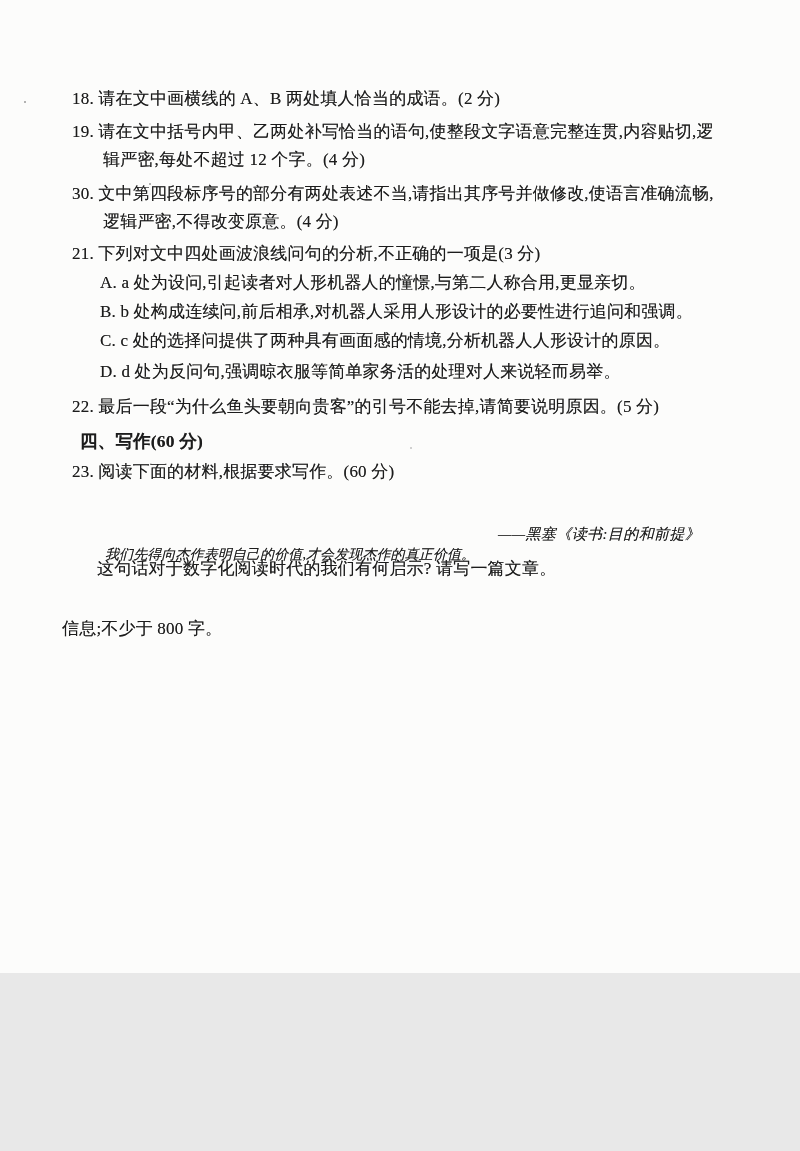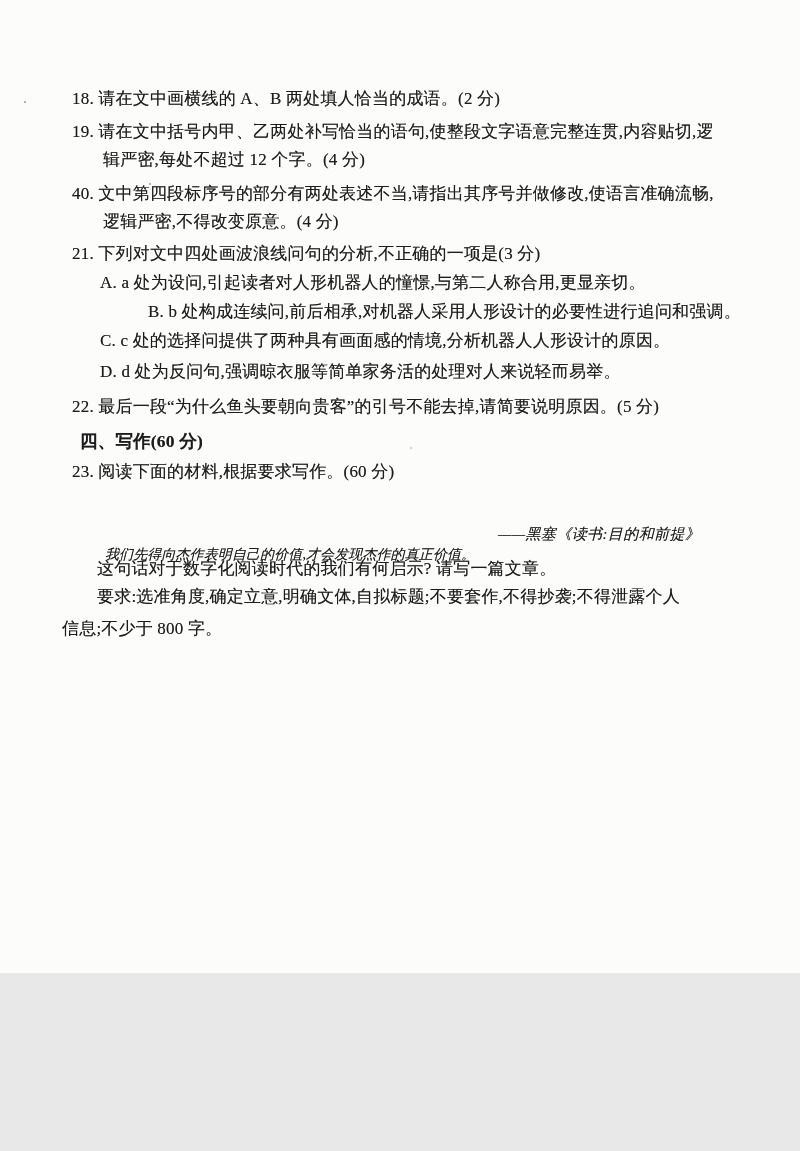--- a/index.html
+++ b/index.html
@@ -72,40 +72,39 @@
 </head>
 <body>
 
 <div class="page">
 
   <div class="line" style="top:88px;  left:72px;">18. 请在文中画横线的 A、B 两处填人恰当的成语。(2 分)</div>
 
   <div class="line" style="top:121px; left:72px;">19. 请在文中括号内甲、乙两处补写恰当的语句,使整段文字语意完整连贯,内容贴切,逻</div>
   <div class="line" style="top:149px; left:103px;">辑严密,每处不超过 12 个字。(4 分)</div>
 
-  <div class="line" style="top:183px; left:72px;">40. 文中第四段标序号的部分有两处表述不当,请指出其序号并做修改,使语言准确流畅,</div>
+  <div class="line" style="top:183px; left:72px;">30. 文中第四段标序号的部分有两处表述不当,请指出其序号并做修改,使语言准确流畅,</div>
   <div class="line" style="top:211px; left:103px;">逻辑严密,不得改变原意。(4 分)</div>
 
   <div class="line" style="top:243px; left:72px;">21. 下列对文中四处画波浪线问句的分析,不正确的一项是(3 分)</div>
   <div class="line" style="top:272px; left:100px;">A. a 处为设问,引起读者对人形机器人的憧憬,与第二人称合用,更显亲切。</div>
-  <div class="line" style="top:301px; left:100px;margin-left:48px;">B. b 处构成连续问,前后相承,对机器人采用人形设计的必要性进行追问和强调。</div>
+  <div class="line" style="top:301px; left:100px;">B. b 处构成连续问,前后相承,对机器人采用人形设计的必要性进行追问和强调。</div>
   <div class="line" style="top:361px; left:100px;">D. d 处为反问句,强调晾衣服等简单家务活的处理对人来说轻而易举。</div>
   <div class="line" style="top:330px; left:100px;">C. c 处的选择问提供了两种具有画面感的情境,分析机器人人形设计的原因。</div>
 
   <div class="line" style="top:396px; left:72px;">22. 最后一段“为什么鱼头要朝向贵客”的引号不能去掉,请简要说明原因。(5 分)</div>
 
   <div class="line section-title" style="top:430px; left:80px;">四、写作(60 分)</div>
 
   <div class="line" style="top:461px; left:72px;">23. 阅读下面的材料,根据要求写作。(60 分)</div>
 
   <div class="line quote" style="top:496px; left:105px;margin-top:48px;">我们先得向杰作表明自己的价值,才会发现杰作的真正价值。</div>
   <div class="line source" style="top:523px; left:498px;">——黑塞《读书:目的和前提》</div>
 
   <div class="line" style="top:558px; left:97px;">这句话对于数字化阅读时代的我们有何启示? 请写一篇文章。</div>
-  <div class="line" style="top:586px; left:97px;">要求:选准角度,确定立意,明确文体,自拟标题;不要套作,不得抄袭;不得泄露个人</div>
   <div class="line" style="top:618px; left:62px;">信息;不少于 800 字。</div>
 
   <div class="line footer-line" style="top:1055px; left:283px;">语文试卷　第 10 页(共 10 页)</div>
 
   <div class="artifact edge-streak"></div>
   <div class="artifact speck" style="left:24px;  top:101px;"></div>
   <div class="artifact speck" style="left:149px; top:183px;"></div>
   <div class="artifact speck" style="left:410px; top:447px; opacity:0.6;"></div>
   <div class="artifact speck" style="left:27px;  top:1121px; opacity:0.7;"></div>
   <div class="artifact faint-mark" style="left:640px; top:1118px;">·˙ ‚</div>

